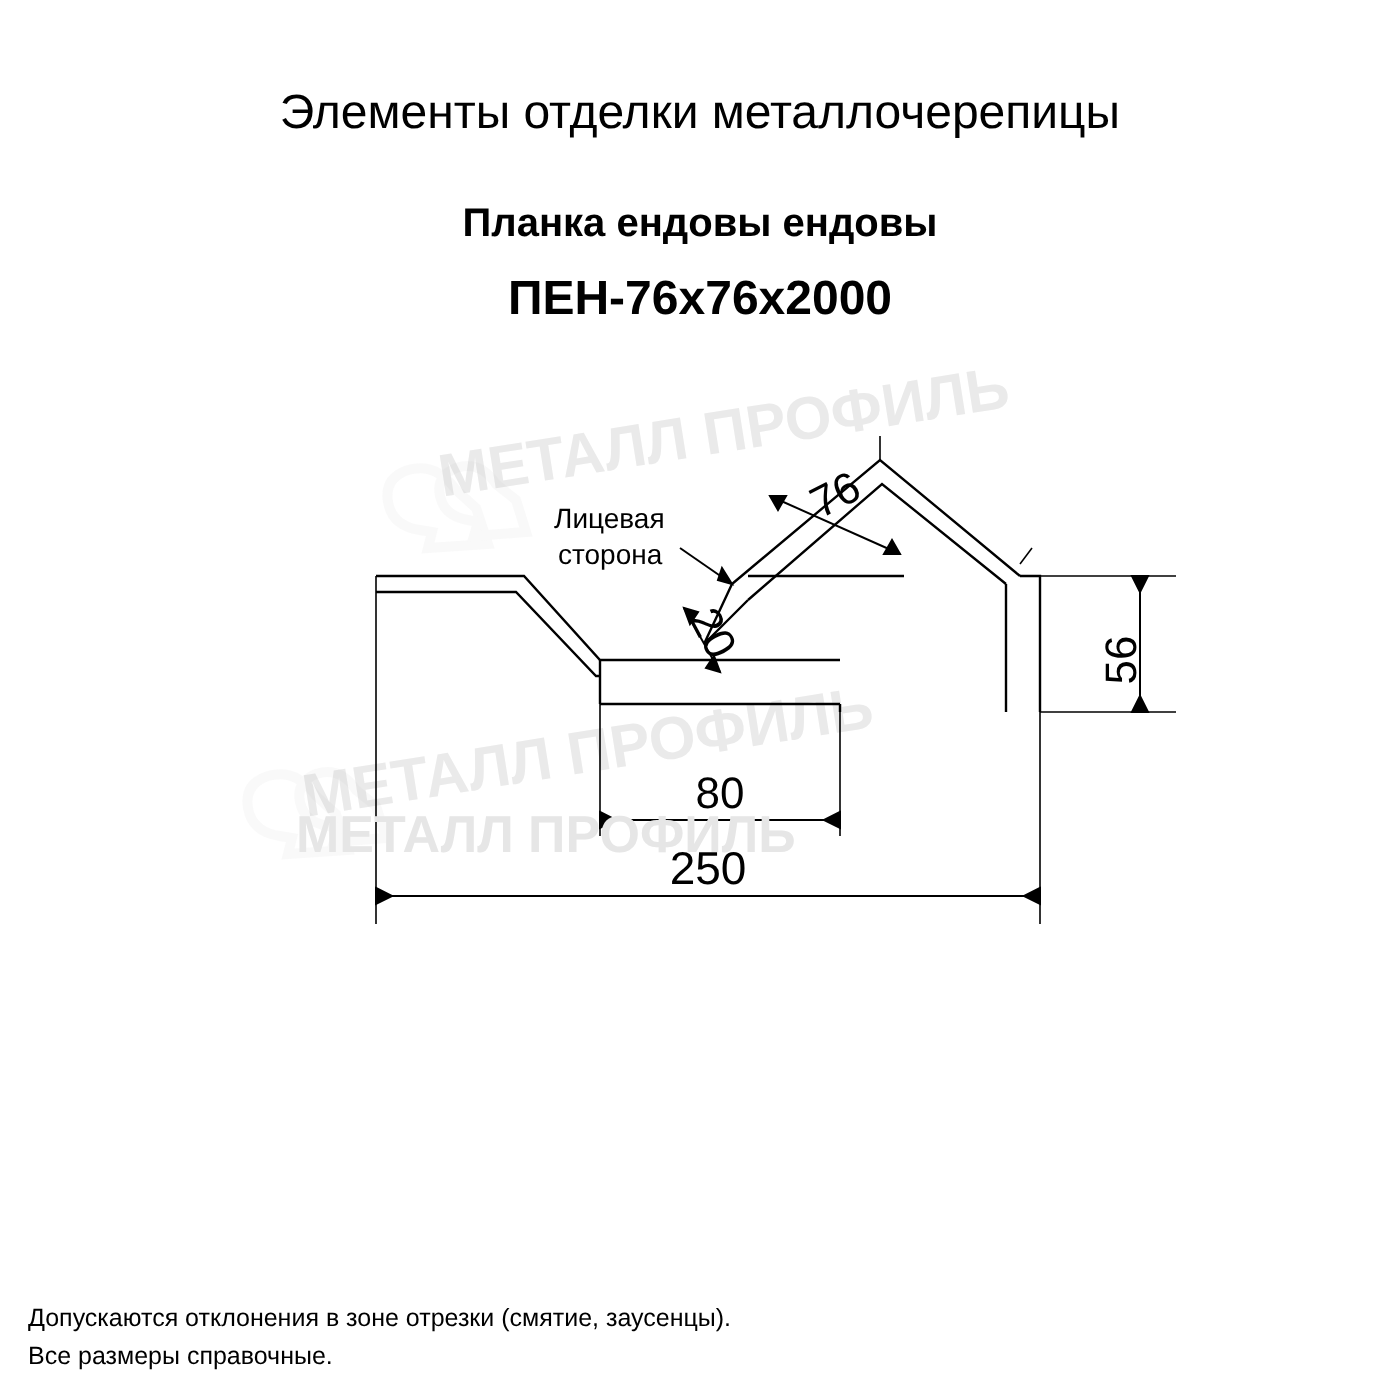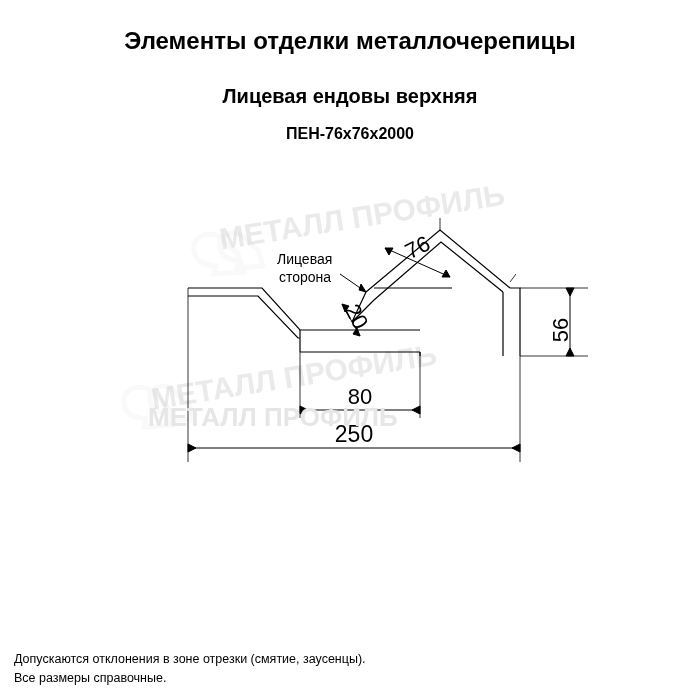--- a/index.html
+++ b/index.html
@@ -22,35 +22,35 @@
   }
   .title-block {
     position: absolute;
     top: 24px;
     left: 0;
     width: 700px;
     text-align: center;
   }
   .main-title {
     font-size: 24px;
-    font-weight: bold;
+    font-weight: normal;
     letter-spacing: 0px;
-    margin: 0;
+    margin: 16px;
     line-height: 34px;
     text-align: center;
   }
   .sub-title {
     font-size: 20px;
     font-weight: bold;
     margin: 0;
     margin-top: 24px;
     line-height: 28px;
   }
   .model-code {
-    font-size: 16px;
+    font-size: 24px;
     font-weight: bold;
     margin: 0;
     margin-top: 10px;
     line-height: 28px;
   }
   .drawing-area {
     position: absolute;
     top: 170px;
     left: 0;
     width: 700px;
@@ -113,21 +113,21 @@
     font-family: "Liberation Sans", sans-serif;
   }
 </style>
 </head>
 <body>
 
 <div class="page">
 
   <div class="title-block">
     <h1 class="main-title">Элементы отделки металлочерепицы</h1>
-    <h2 class="sub-title">Лицевая ендовы верхняя</h2>
+    <h2 class="sub-title">Планка ендовы ендовы</h2>
     <h3 class="model-code">ПЕН-76x76x2000</h3>
   </div>
 
   <div class="watermark-layer">
     <div class="wm wm-1">МЕТАЛЛ ПРОФИЛЬ</div>
     <div class="wm wm-2">МЕТАЛЛ ПРОФИЛЬ</div>
   </div>
 
   <div class="drawing-area">
     <svg width="700" height="330" viewBox="0 0 700 330" xmlns="http://www.w3.org/2000/svg">

